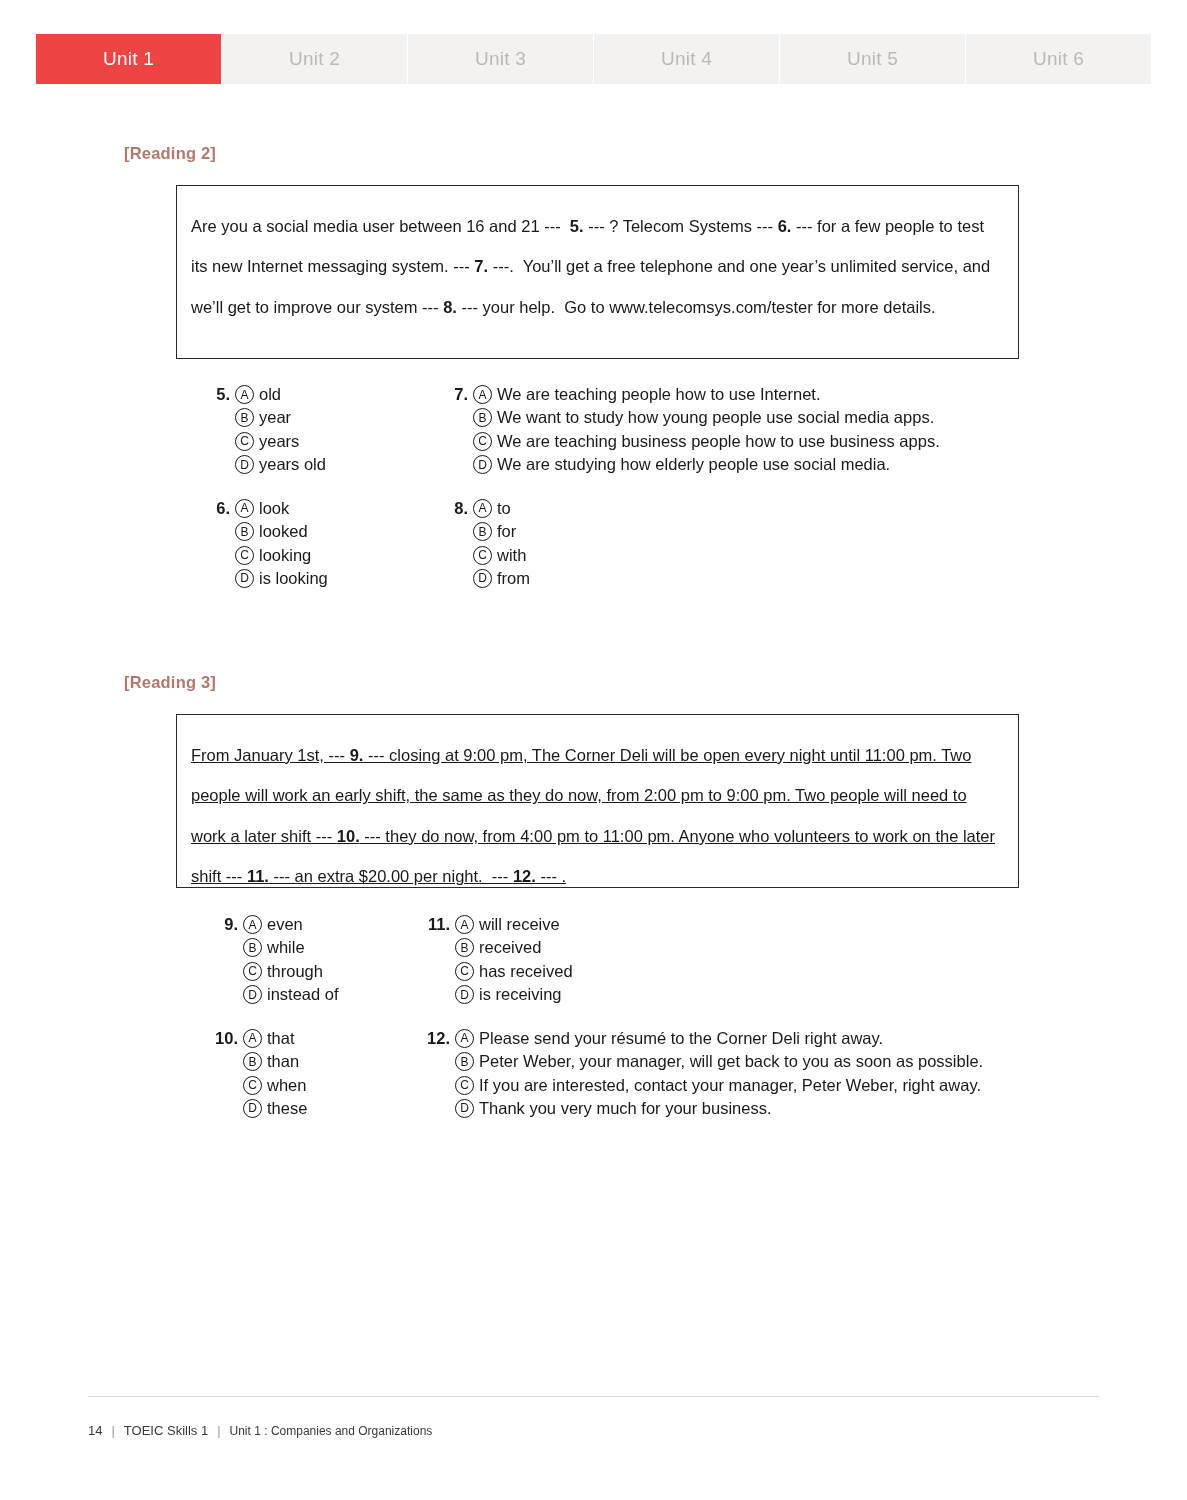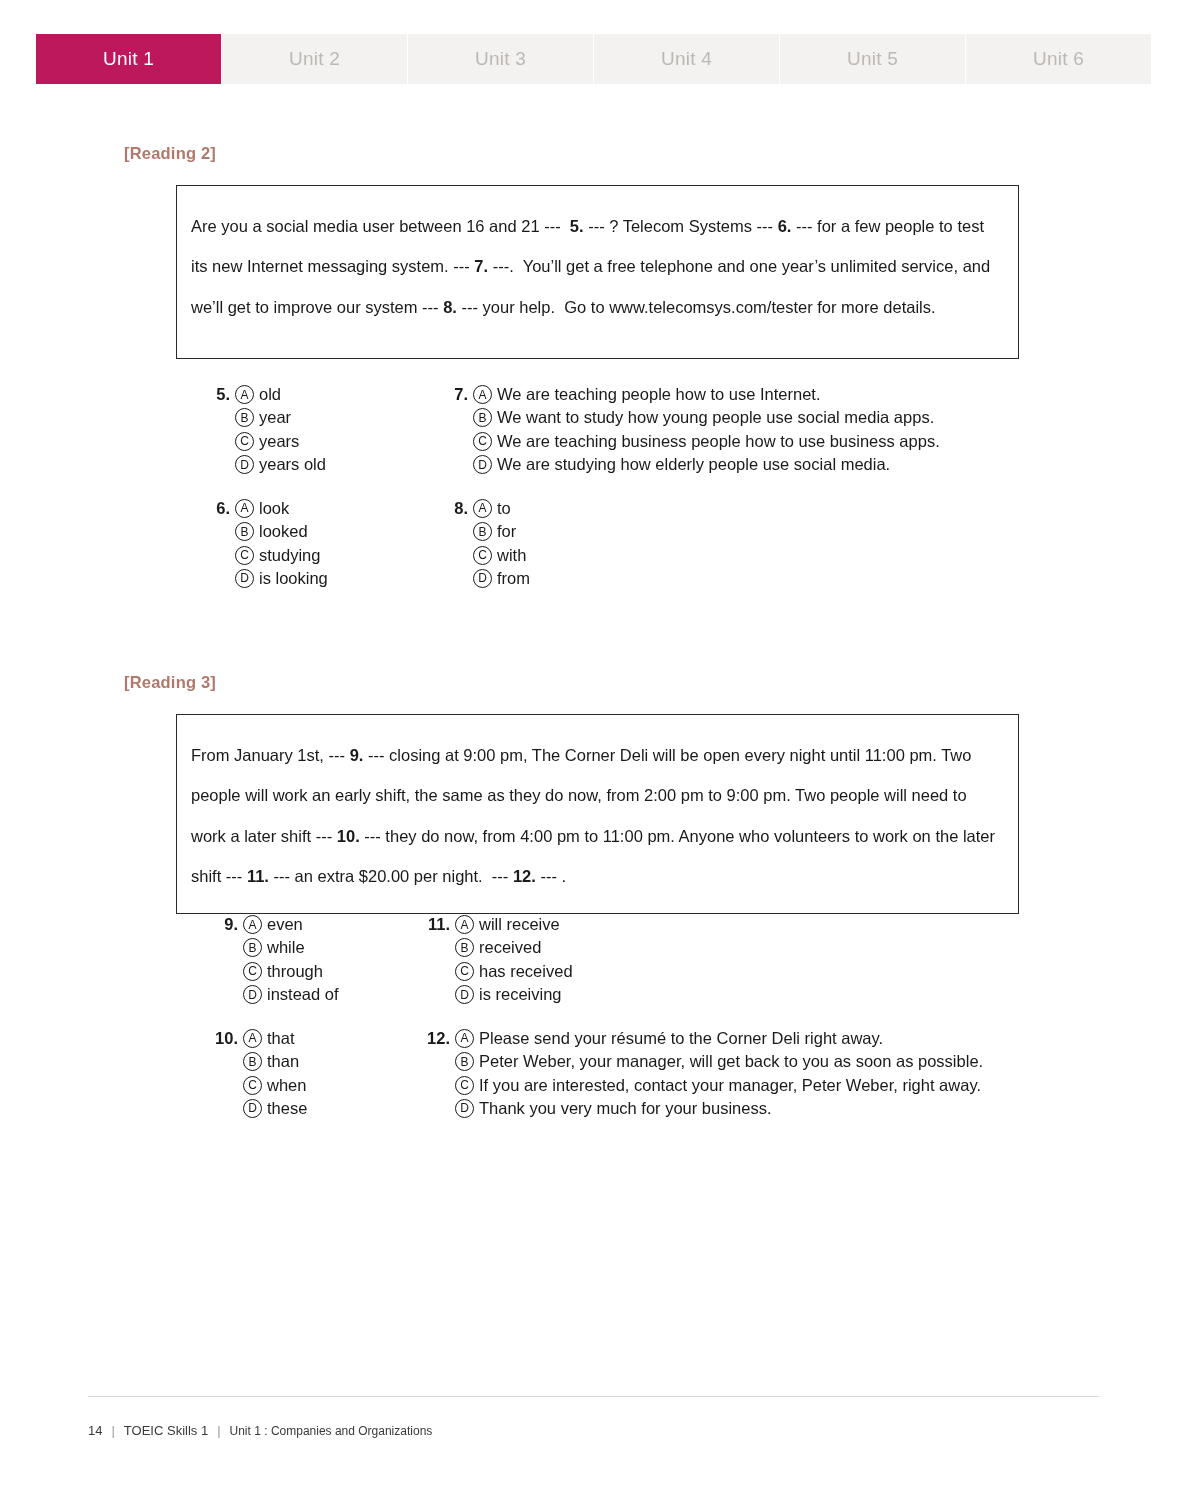--- a/index.html
+++ b/index.html
@@ -31,21 +31,21 @@
     display: flex;
     align-items: center;
     justify-content: center;
     font-size: 19px;
     color: #bdb8b4;
     border-right: 1px solid #ffffff;
     letter-spacing: .2px;
   }
   .tab:last-child { border-right: none; }
   .tab.active {
-    background: #be185d;
+    background: #ef4444;
     color: #ffffff;
   }
 
   
   .section-label {
     position: absolute;
     left: 124px;
     font-size: 16.5px;
     font-weight: bold;
     color: #b0796b;
@@ -60,21 +60,21 @@
     left: 176px;
     width: 843px;
     border: 1px solid #2a2a2a;
     box-sizing: border-box;
     padding: 20px 22px 18px 14px;
     font-size: 16.5px;
     line-height: 2.45;
     color: #1a1a1a;
   }
   #passage2 { top: 185px; height: 174px; }
-  #passage3 { top: 714px; height: 200px; }
+  #passage3 { top: 714px; height: 174px; text-decoration: underline; }
   .passage b { font-weight: bold; }
 
   
   .qgroup {
     position: absolute;
     font-size: 16.5px;
     line-height: 1.42;
   }
   .qblock { margin-bottom: 20px; }
   .qline {
@@ -187,21 +187,21 @@
         <span class="choice-text">look</span>
       </div>
       <div class="qline">
         <span class="qnum"></span>
         <span class="choice-letter">B</span>
         <span class="choice-text">looked</span>
       </div>
       <div class="qline">
         <span class="qnum"></span>
         <span class="choice-letter">C</span>
-        <span class="choice-text">studying</span>
+        <span class="choice-text">looking</span>
       </div>
       <div class="qline">
         <span class="qnum"></span>
         <span class="choice-letter">D</span>
         <span class="choice-text">is looking</span>
       </div>
     </div>
   </div>
 <div class="qgroup" id="q-7-8">
     <div class="qblock">

